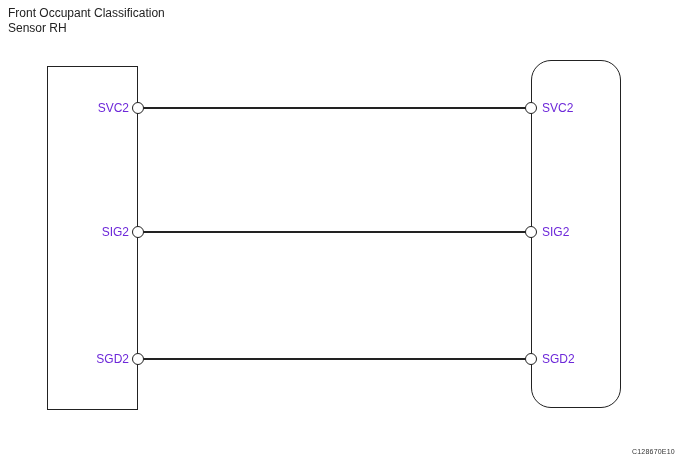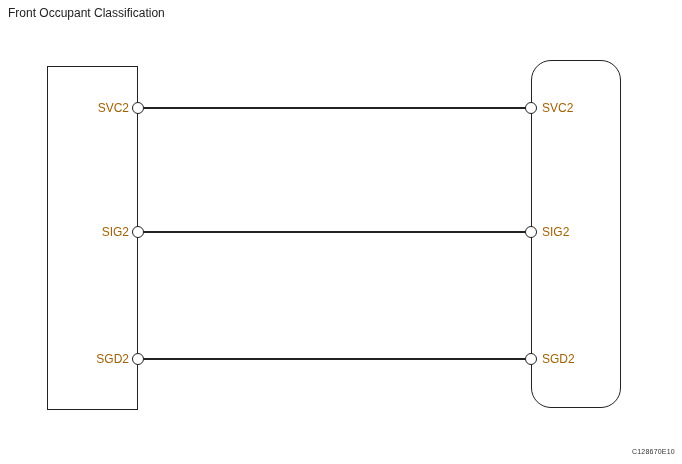--- a/index.html
+++ b/index.html
@@ -72,21 +72,21 @@
     box-sizing: content-box;
   }
   .pin.left  { left: 131.5px; }
   .pin.right { left: 524.5px; }
   .pin-label {
     position: absolute;
     top: -8px;
     font-size: 12px;
     line-height: 16px;
     white-space: nowrap;
-    color: #a16207;
+    color: #6d28d9;
   }
   .pin-label.left {
     left: 56px;
     width: 73px;
     text-align: right;
   }
   .pin-label.right {
     left: 542px;
   }
   .figure-code {
@@ -99,20 +99,21 @@
     white-space: nowrap;
   }
 </style>
 </head>
 <body>
 
 <div id="canvas">
 
   <div class="title title-left">
     <div>Front Occupant Classification</div>
+    <div>Sensor RH</div>
   </div>
 
 
   <div class="component-box sensor-box"></div>
   <div class="component-box ecu-box"></div>
 
   <div class="pin-row" style="--y:108px">
     <div class="wire"></div>
     <div class="pin left"></div>
     <div class="pin right"></div>

